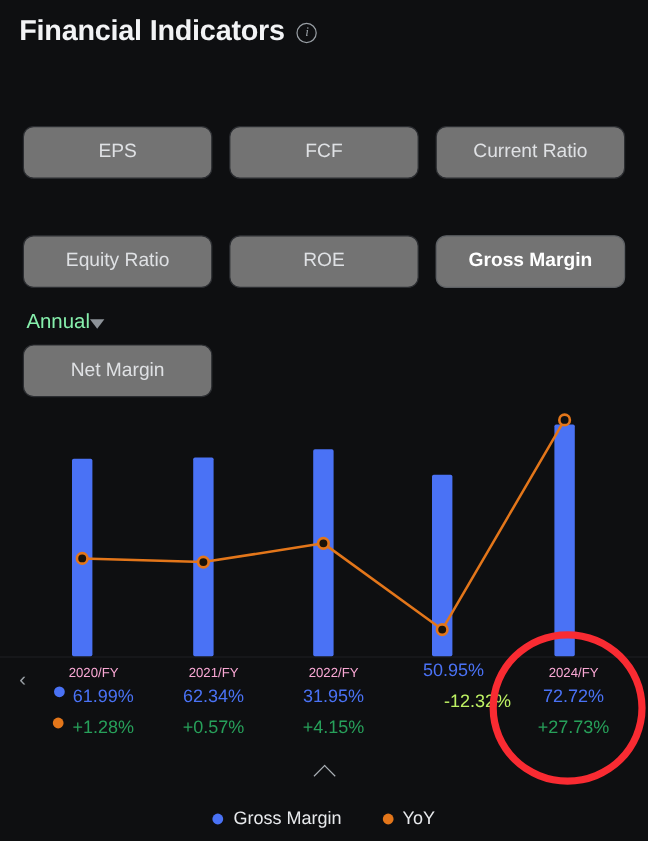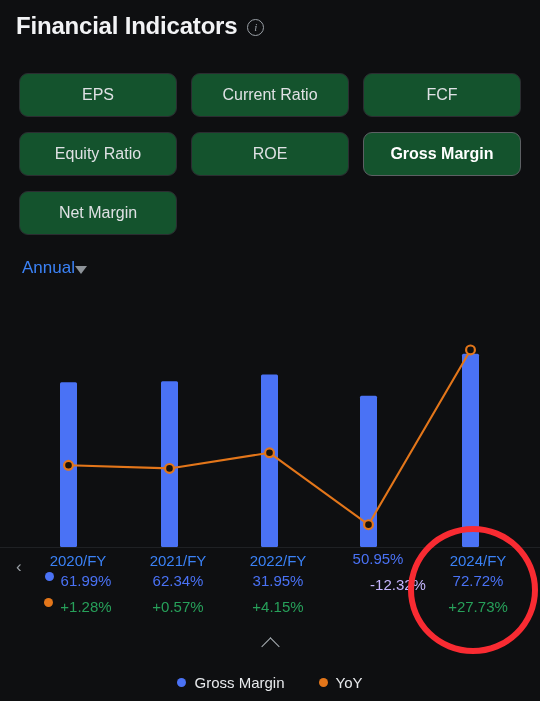--- a/index.html
+++ b/index.html
@@ -45,39 +45,40 @@
     position: absolute;
     left: 19px; top: 73px;
     width: 504px;
     display: flex; flex-wrap: wrap;
     gap: 15px 14px;
   }
   .tab {
     width: 158px; height: 44px;
     border: 1px solid #2b2d31;
     border-radius: 9px;
-    background: #14532d;
+    background: #737373;
     color: #dfe1e4;
     font-size: 16px;
     display: flex; align-items: center; justify-content: center;
     cursor: pointer;
     user-select: none;
+    margin-top: 32px;
   }
   .tab.selected {
     border-color: #5d6064;
     color: #ffffff;
     font-weight: bold;
   }
 
   
   .period {
     position: absolute;
     left: 22px; top: 258px;
     display: flex; align-items: center; gap: 0;
-    color: #3b82f6;
+    color: #86efac;
     font-size: 17px;
     cursor: pointer;
   }
   .caret-down {
     width: 0; height: 0;
     border-left: 6px solid transparent;
     border-right: 6px solid transparent;
     border-top: 8px solid #8d9399;
     margin-top: 3px;
   }
@@ -110,38 +111,38 @@
     padding-left: 10px;
   }
   .col {
     width: 100px;
     margin-right: 0px;
     text-align: center;
     position: relative;
   }
   .col:nth-child(1) { margin-left: 18px; }
   .col .period-label {
-    font-size: 15px;
-    color: #3b82f6;
+    font-size: 11px;
+    color: #f9a8d4;
     height: 22px;
     line-height: 22px;
     white-space: nowrap;
   }
   .col .metric-row {
     display: flex; align-items: flex-start; justify-content: center;
     gap: 7px;
     height: 26px;
   }
   .dot { width: 9px; height: 9px; border-radius: 50%; flex: none; }
   .dot.blue { background: #4a72f5; }
   .dot.orange { background: #e3761a; }
   .val { font-size: 15px; white-space: nowrap; }
   .val.blue { color: #4a72f5; }
   .val.pos { color: #27a05a; }
-  .val.neg { color: #c4b5fd; margin-left: 40px; }
+  .val.neg { color: #bef264; margin-left: 40px; }
 
   
   .annotation {
     position: absolute;
     left: 408px; top: 526px;
     width: 130px; height: 128px;
     border: 6px solid #f92b32;
     border-radius: 50%;
     pointer-events: none;
   }
@@ -181,24 +182,24 @@
   <div class="header">
     <div class="title">Financial Indicators</div>
     <div class="info-icon">i</div>
   </div>
 
   <div class="tabs">
     <div class="tab">
         <span>EPS</span>
       </div>
     <div class="tab">
+        <span>FCF</span>
+      </div>
+    <div class="tab">
         <span>Current Ratio</span>
-      </div>
-    <div class="tab">
-        <span>FCF</span>
       </div>
     <div class="tab">
         <span>Equity Ratio</span>
       </div>
     <div class="tab">
         <span>ROE</span>
       </div>
     <div class="tab selected">
         <span>Gross Margin</span>
       </div>

